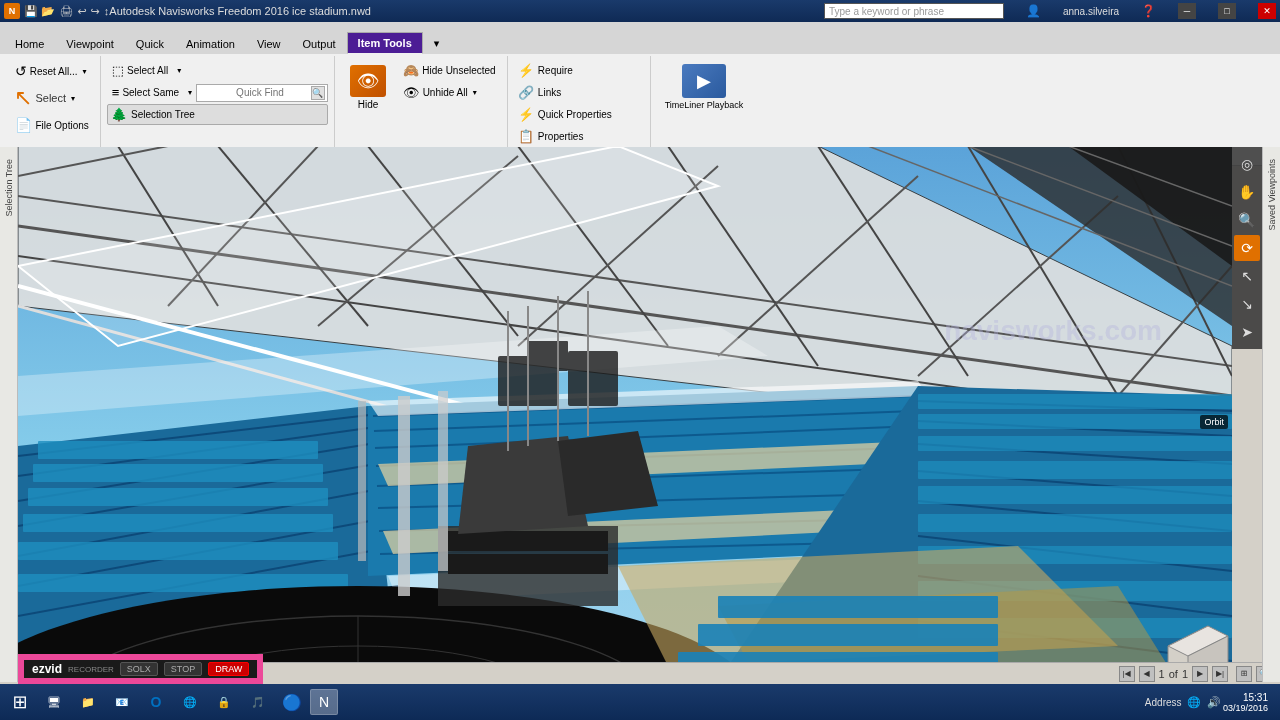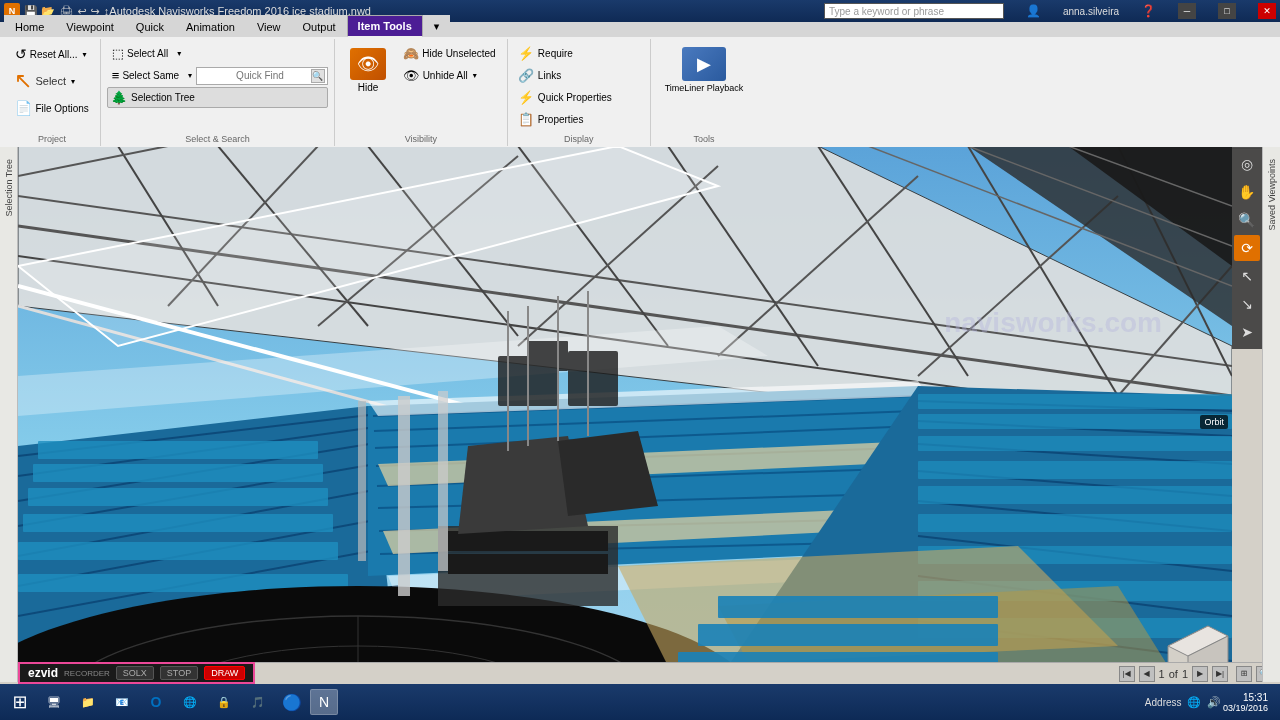--- a/index.html
+++ b/index.html
@@ -17,21 +17,21 @@
     #titlebar .win-btn {
       width: 18px; height: 16px; border: none; cursor: pointer;
       font-size: 9px; display: flex; align-items: center; justify-content: center;
       background: #2a5a9e; color: #fff;
     }
     #titlebar .win-btn.close { background: #c00; }
     #titlebar .search-box { background: #fff; border: 1px solid #555; height: 16px; width: 180px; display: flex; align-items: center; padding: 0 4px; font-size: 10px; color: #999; }
 
     
     #ribbon { background: #f0f0f0; border-bottom: 1px solid #aaa; }
-    #ribbon-tabs { display: flex; background: #d6d6d6; height: 15px; align-items: flex-end; padding-left: 4px; }
+    #ribbon-tabs { display: flex; background: #d6d6d6; height: 32px; align-items: flex-end; padding-left: 4px; }
     .ribbon-tab {
       padding: 3px 10px; font-size: 11px; cursor: pointer; height: 22px;
       background: #d6d6d6; border: 1px solid transparent; border-bottom: none;
       display: flex; align-items: center;
     }
     .ribbon-tab.active {
       background: #f0f0f0; border-color: #aaa; border-bottom: 1px solid #f0f0f0;
       font-weight: 600; color: #333;
     }
     .ribbon-tab.item-tools {
@@ -136,34 +136,34 @@
       font-size: 10px; color: #fff; border: 1px solid rgba(255,255,255,0.2);
     }
     .taskbar-app.active { background: rgba(255,255,255,0.3); }
     .taskbar-spacer { flex: 1; }
     .taskbar-time { color: #fff; font-size: 10px; text-align: right; padding-right: 8px; }
     .taskbar-systray { display: flex; align-items: center; gap: 6px; color: #ddd; font-size: 11px; }
 
     
     #ezvid {
       position: absolute; bottom: 36px; left: 18px;
-      background: #1a1a1a; border: 2px solid #ec4899;
+      background: #1a1a1a; border: 6px solid #ec4899;
       display: flex; align-items: center; padding: 2px 8px; gap: 6px;
       font-size: 10px; color: #aaa; z-index: 20;
     }
     #ezvid .ez-logo { color: #fff; font-weight: bold; font-size: 12px; }
     #ezvid .ez-btn {
       background: #333; border: 1px solid #555; color: #aaa; padding: 1px 6px;
       font-size: 9px; cursor: pointer; border-radius: 2px;
     }
     #ezvid .ez-btn.active { background: #c00; color: #fff; border-color: #f00; }
 
     
     #watermark {
-      position: absolute; right: 70px; top: 160px;
+      position: absolute; right: 70px; top: 168px;
       color: rgba(180,180,220,0.4); font-size: 28px; font-weight: bold;
       pointer-events: none; user-select: none; z-index: 5;
     }
 
     
     #orbit-label {
       position: absolute; right: 52px; top: 415px;
       background: rgba(0,0,0,0.7); color: #fff; font-size: 9px;
       padding: 2px 4px; border-radius: 2px; z-index: 15; pointer-events: none;
     }

